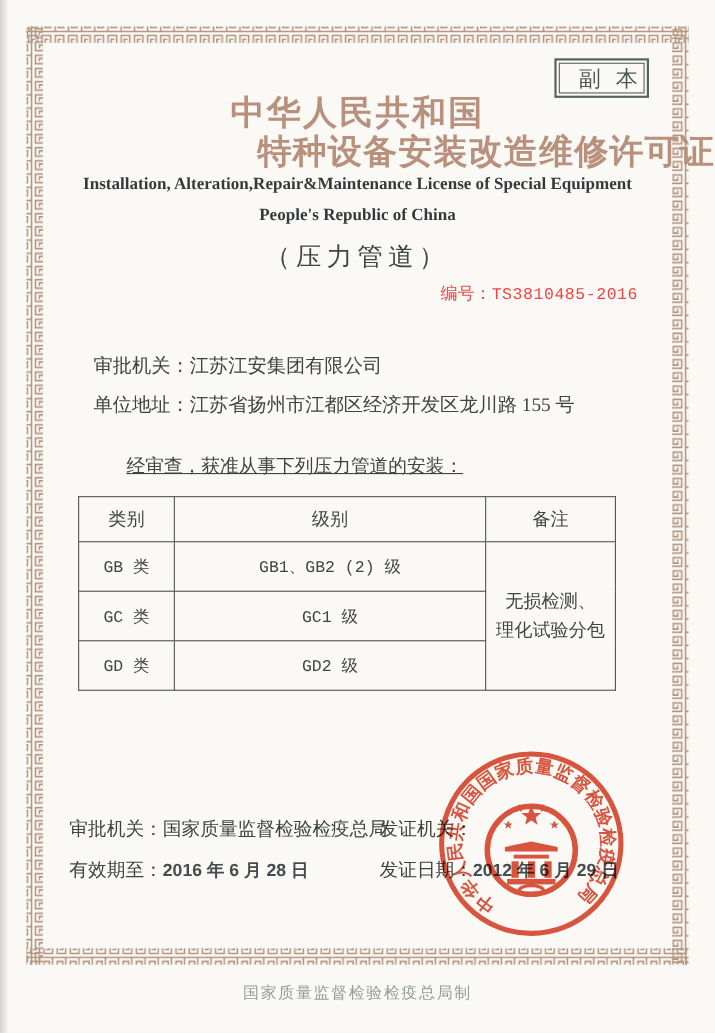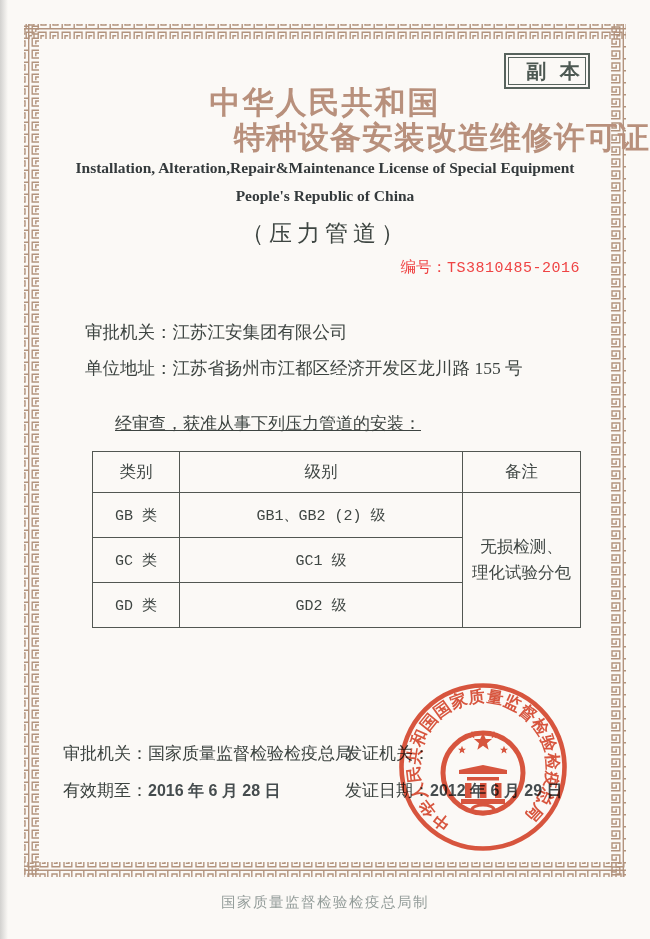--- a/index.html
+++ b/index.html
@@ -16,40 +16,40 @@
   .abs{position:absolute;}
   .center{left:0;width:100%;text-align:center;}
 
   .copy-box{
     position:absolute;left:504px;top:53px;width:86px;height:36px;
     border:2.5px solid #57635d;box-sizing:border-box;padding:2px;background:#fbf9f6;
   }
   .copy-box-inner{
     width:100%;height:100%;box-sizing:border-box;border:1.5px solid #57635d;
     display:flex;align-items:center;justify-content:center;
-    font-family:"Liberation Sans",sans-serif;font-weight:bold;
+    font-family:"Liberation Sans",sans-serif;font-weight:normal;
     font-size:20px;color:#4c5852;letter-spacing:4px;text-indent:4px;padding-left:12px;
   }
 
   .title1{top:82px;font-family:"Liberation Sans",sans-serif;font-weight:bold;
     font-size:31px;letter-spacing:2px;color:#b8907c;}
   .title2{top:117px;font-family:"Liberation Sans",sans-serif;font-weight:bold;
     font-size:31px;letter-spacing:1px;color:#b8907c;text-align:right;}
   .en1{top:159px;font-weight:bold;font-size:15.5px;color:#343a3c;}
   .en2{top:187px;font-weight:bold;font-size:15.5px;color:#343a3c;}
   .scope{top:218px;font-size:23px;letter-spacing:5px;color:#3e4642;}
   .license{top:257px;right:70px;font-size:15.5px;color:#ef4444;}
   .license .mono{font-family:"Liberation Mono",monospace;font-size:15px;letter-spacing:.5px;}
 
   .unit-name{left:85px;top:320px;font-size:17.5px;}
   .unit-addr{left:85px;top:356px;font-size:17.5px;}
   .grant{left:115px;top:412px;font-size:17px;text-decoration:underline;}
 
   .cert-table{
-    position:absolute;left:92px;top:451px;width:488px;
+    position:absolute;left:71px;top:451px;width:488px;
     border-collapse:collapse;table-layout:fixed;
     font-size:16.5px;color:#3f4643;
   }
   .cert-table th,.cert-table td{
     border:1.7px solid #525752;font-weight:normal;text-align:center;padding:0;
   }
   .cert-table th{height:40px;}
   .cert-table td{height:44px;}
   .cert-table .mono{font-family:"Liberation Mono",monospace;font-size:15px;}
   .remark-cell{white-space:pre-line;line-height:1.55;font-size:16.5px;padding:0 6px;}

